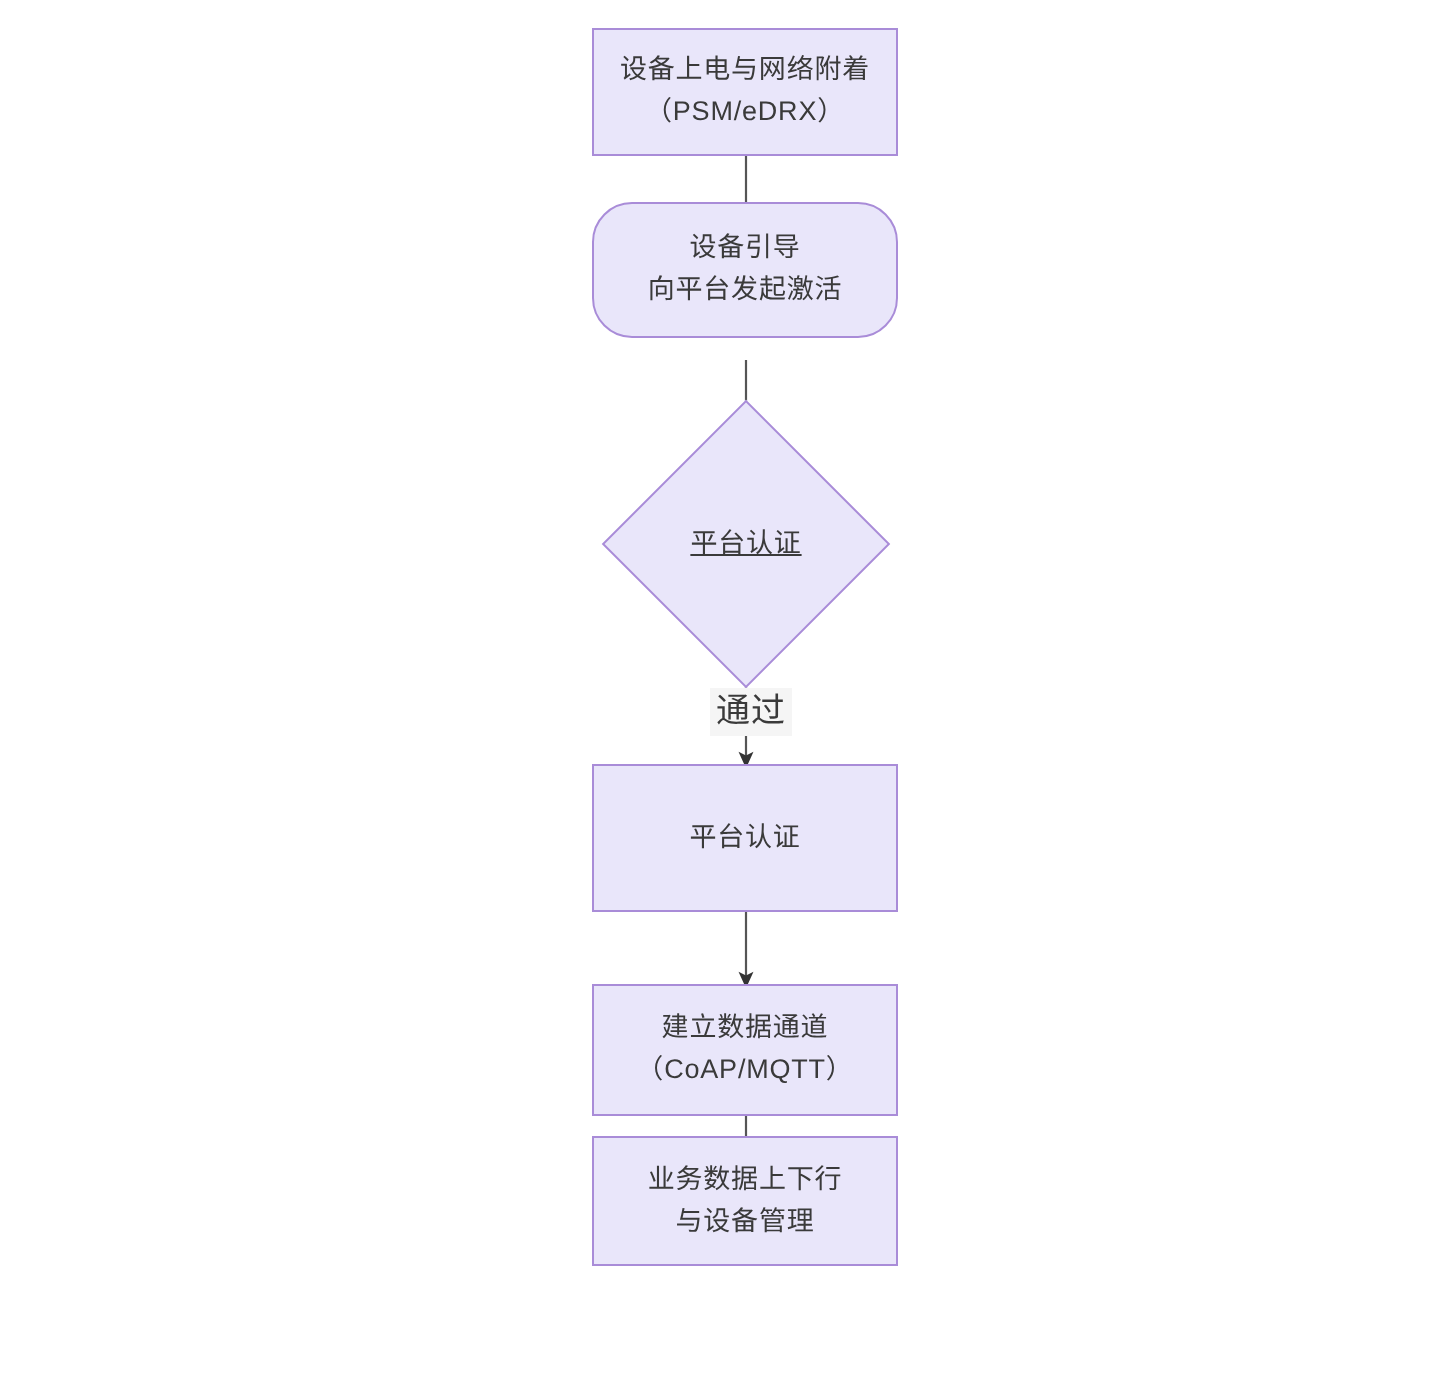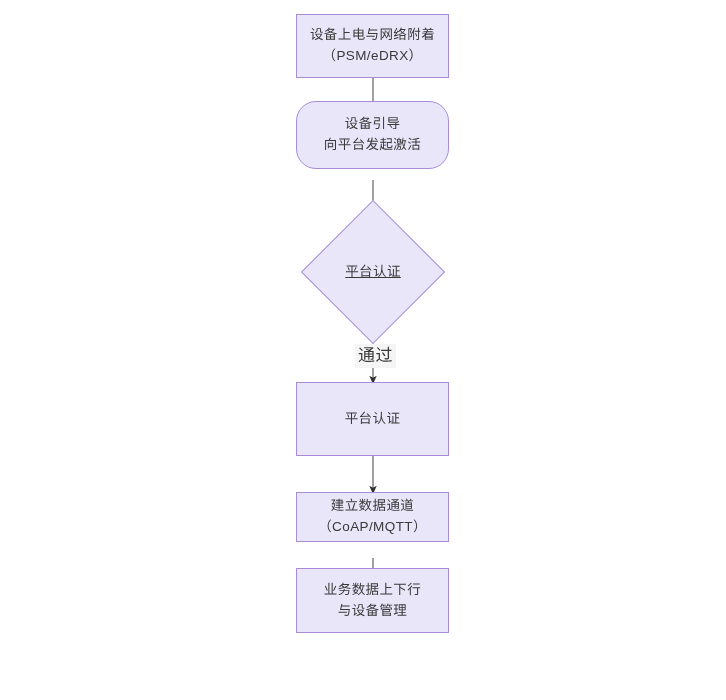--- a/index.html
+++ b/index.html
@@ -136,21 +136,21 @@
     <span class="diamond-shape"></span>
     <span class="node-line diamond-label">平台认证</span>
   </div>
 
   <span class="edge-label" style="left:355px; top:344px;">通过</span>
 
   <div class="node process" style="left:296px; top:382px; width:153px; height:74px;">
     <span class="node-line">平台认证</span>
   </div>
 
-  <div class="node process" style="left:296px; top:492px; width:153px; height:50px;">
+  <div class="node process" style="left:296px; top:492px; width:153px; height:66px;">
     <span class="node-line">建立数据通道</span>
     <span class="node-line">（CoAP/MQTT）</span>
   </div>
 
   <div class="node process" style="left:296px; top:568px; width:153px; height:65px;">
     <span class="node-line">业务数据上下行</span>
     <span class="node-line">与设备管理</span>
   </div>
 
 </div>

